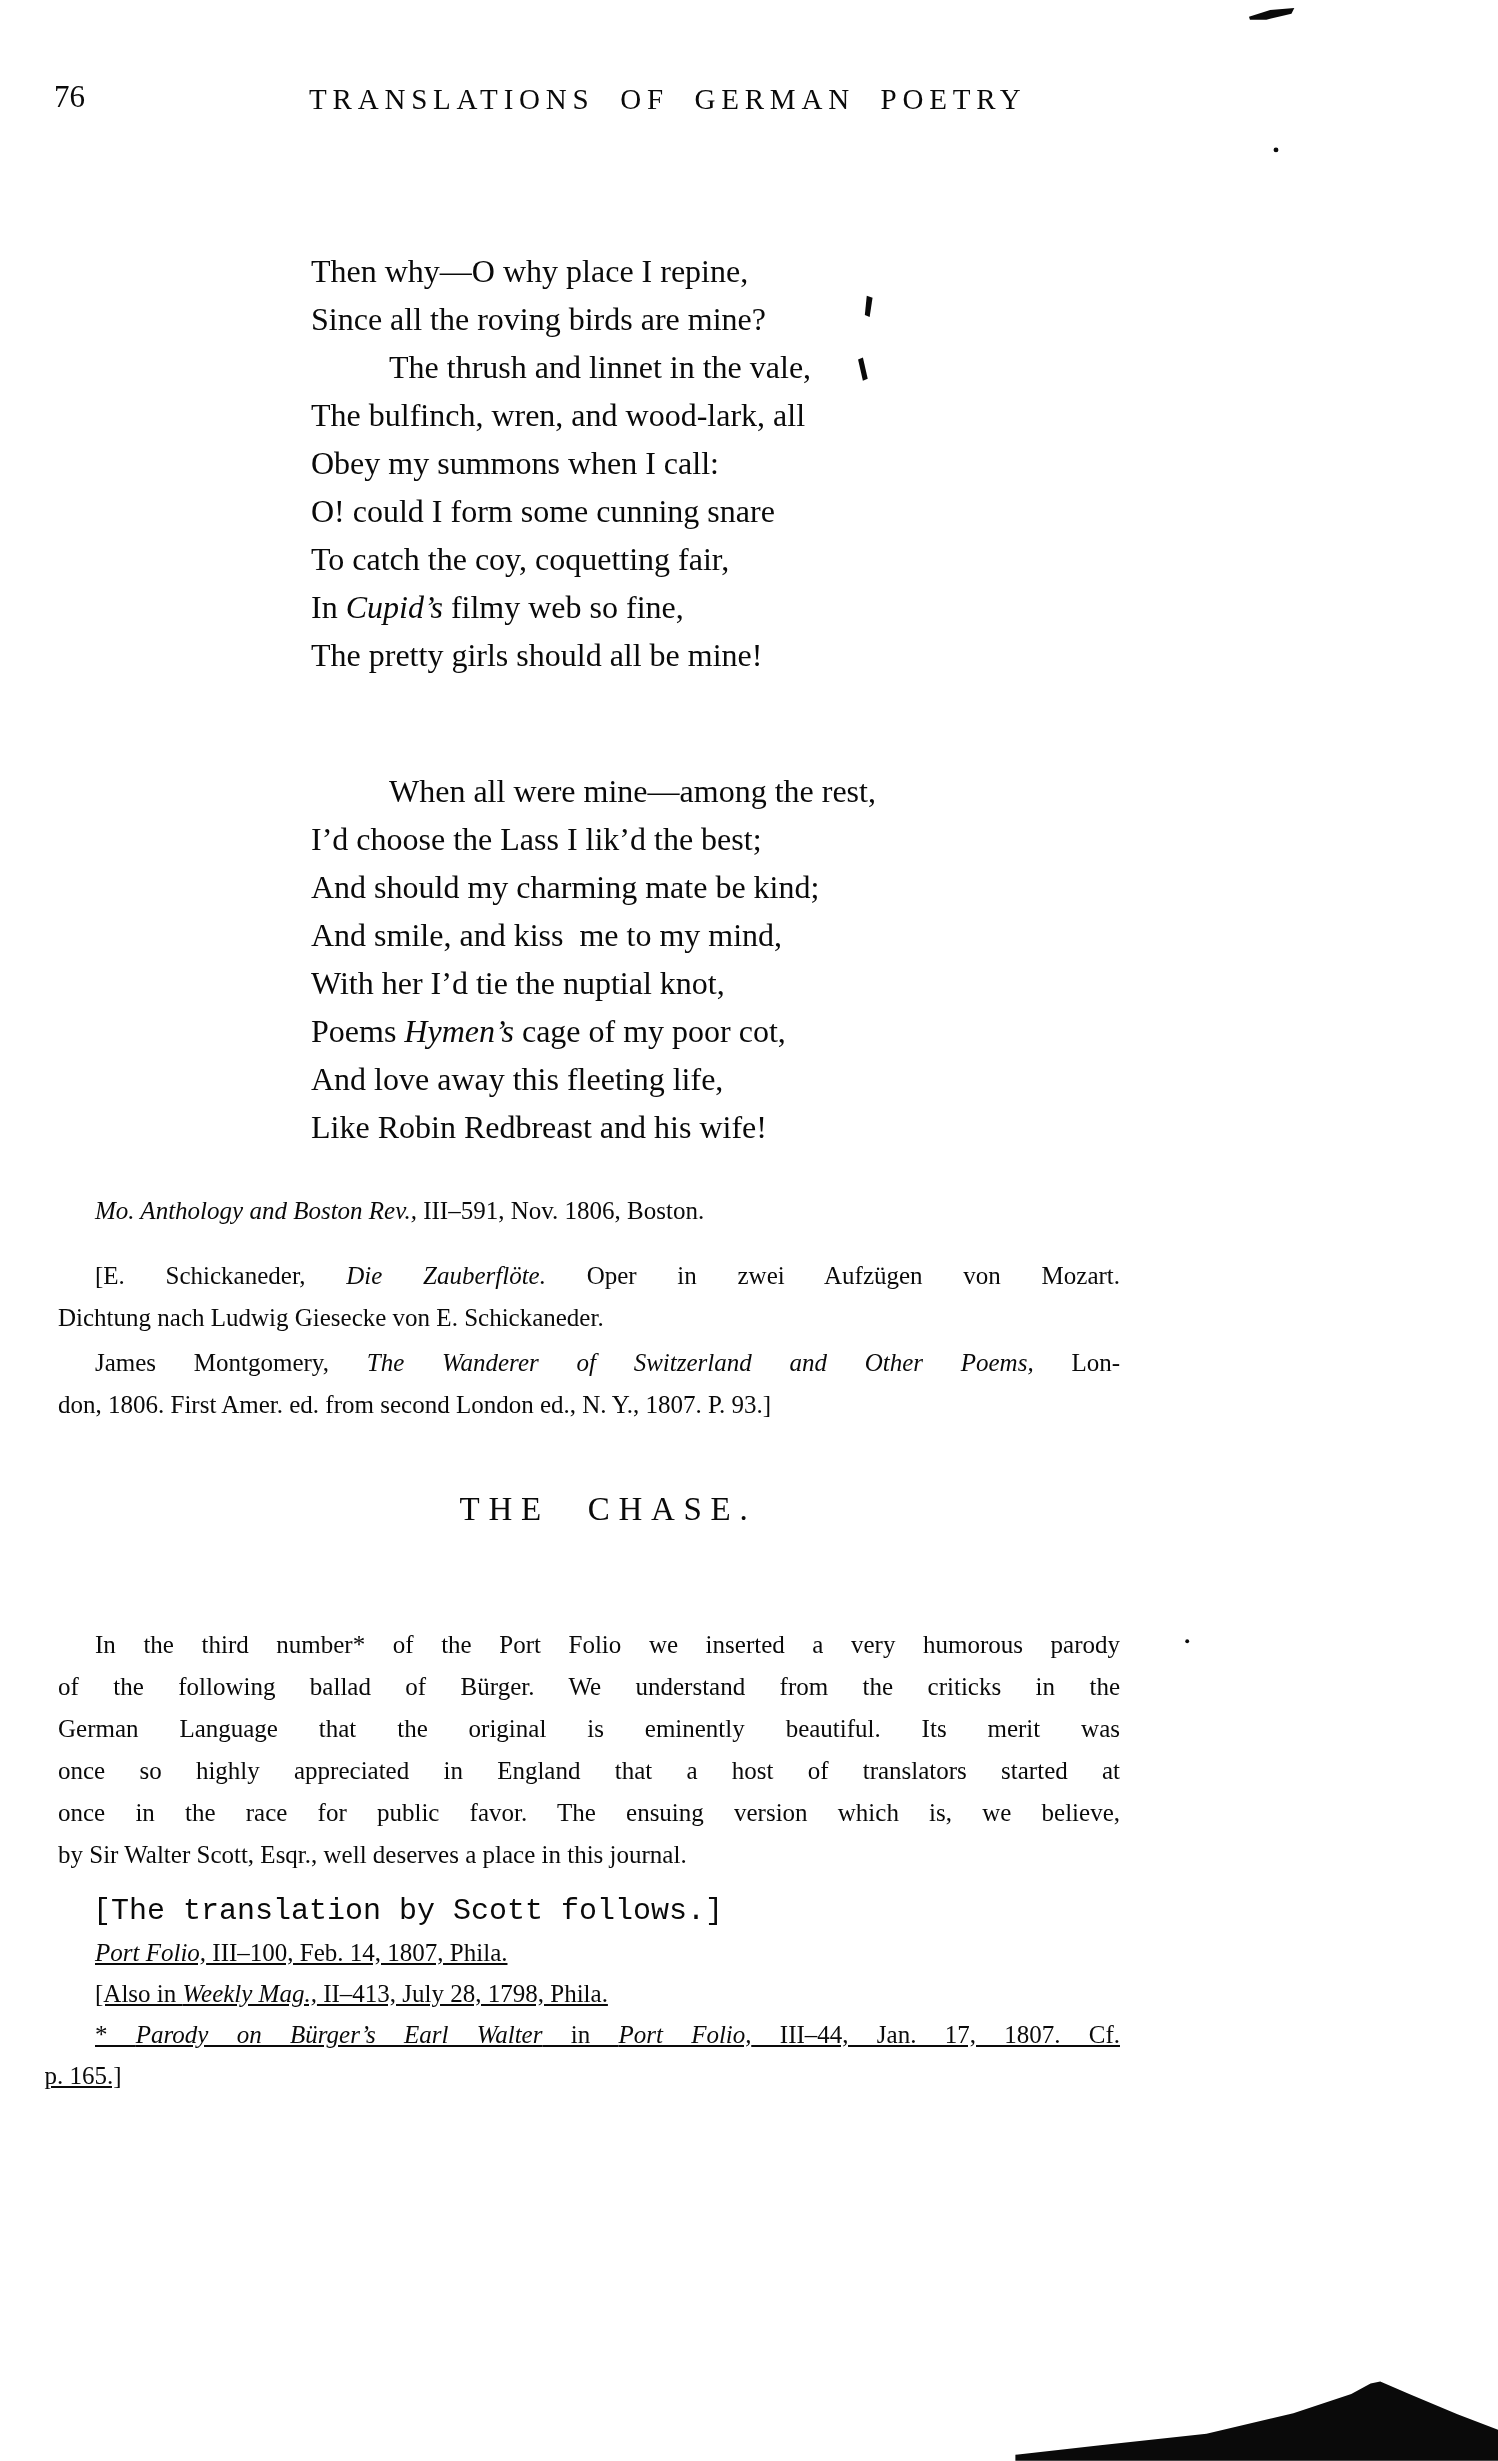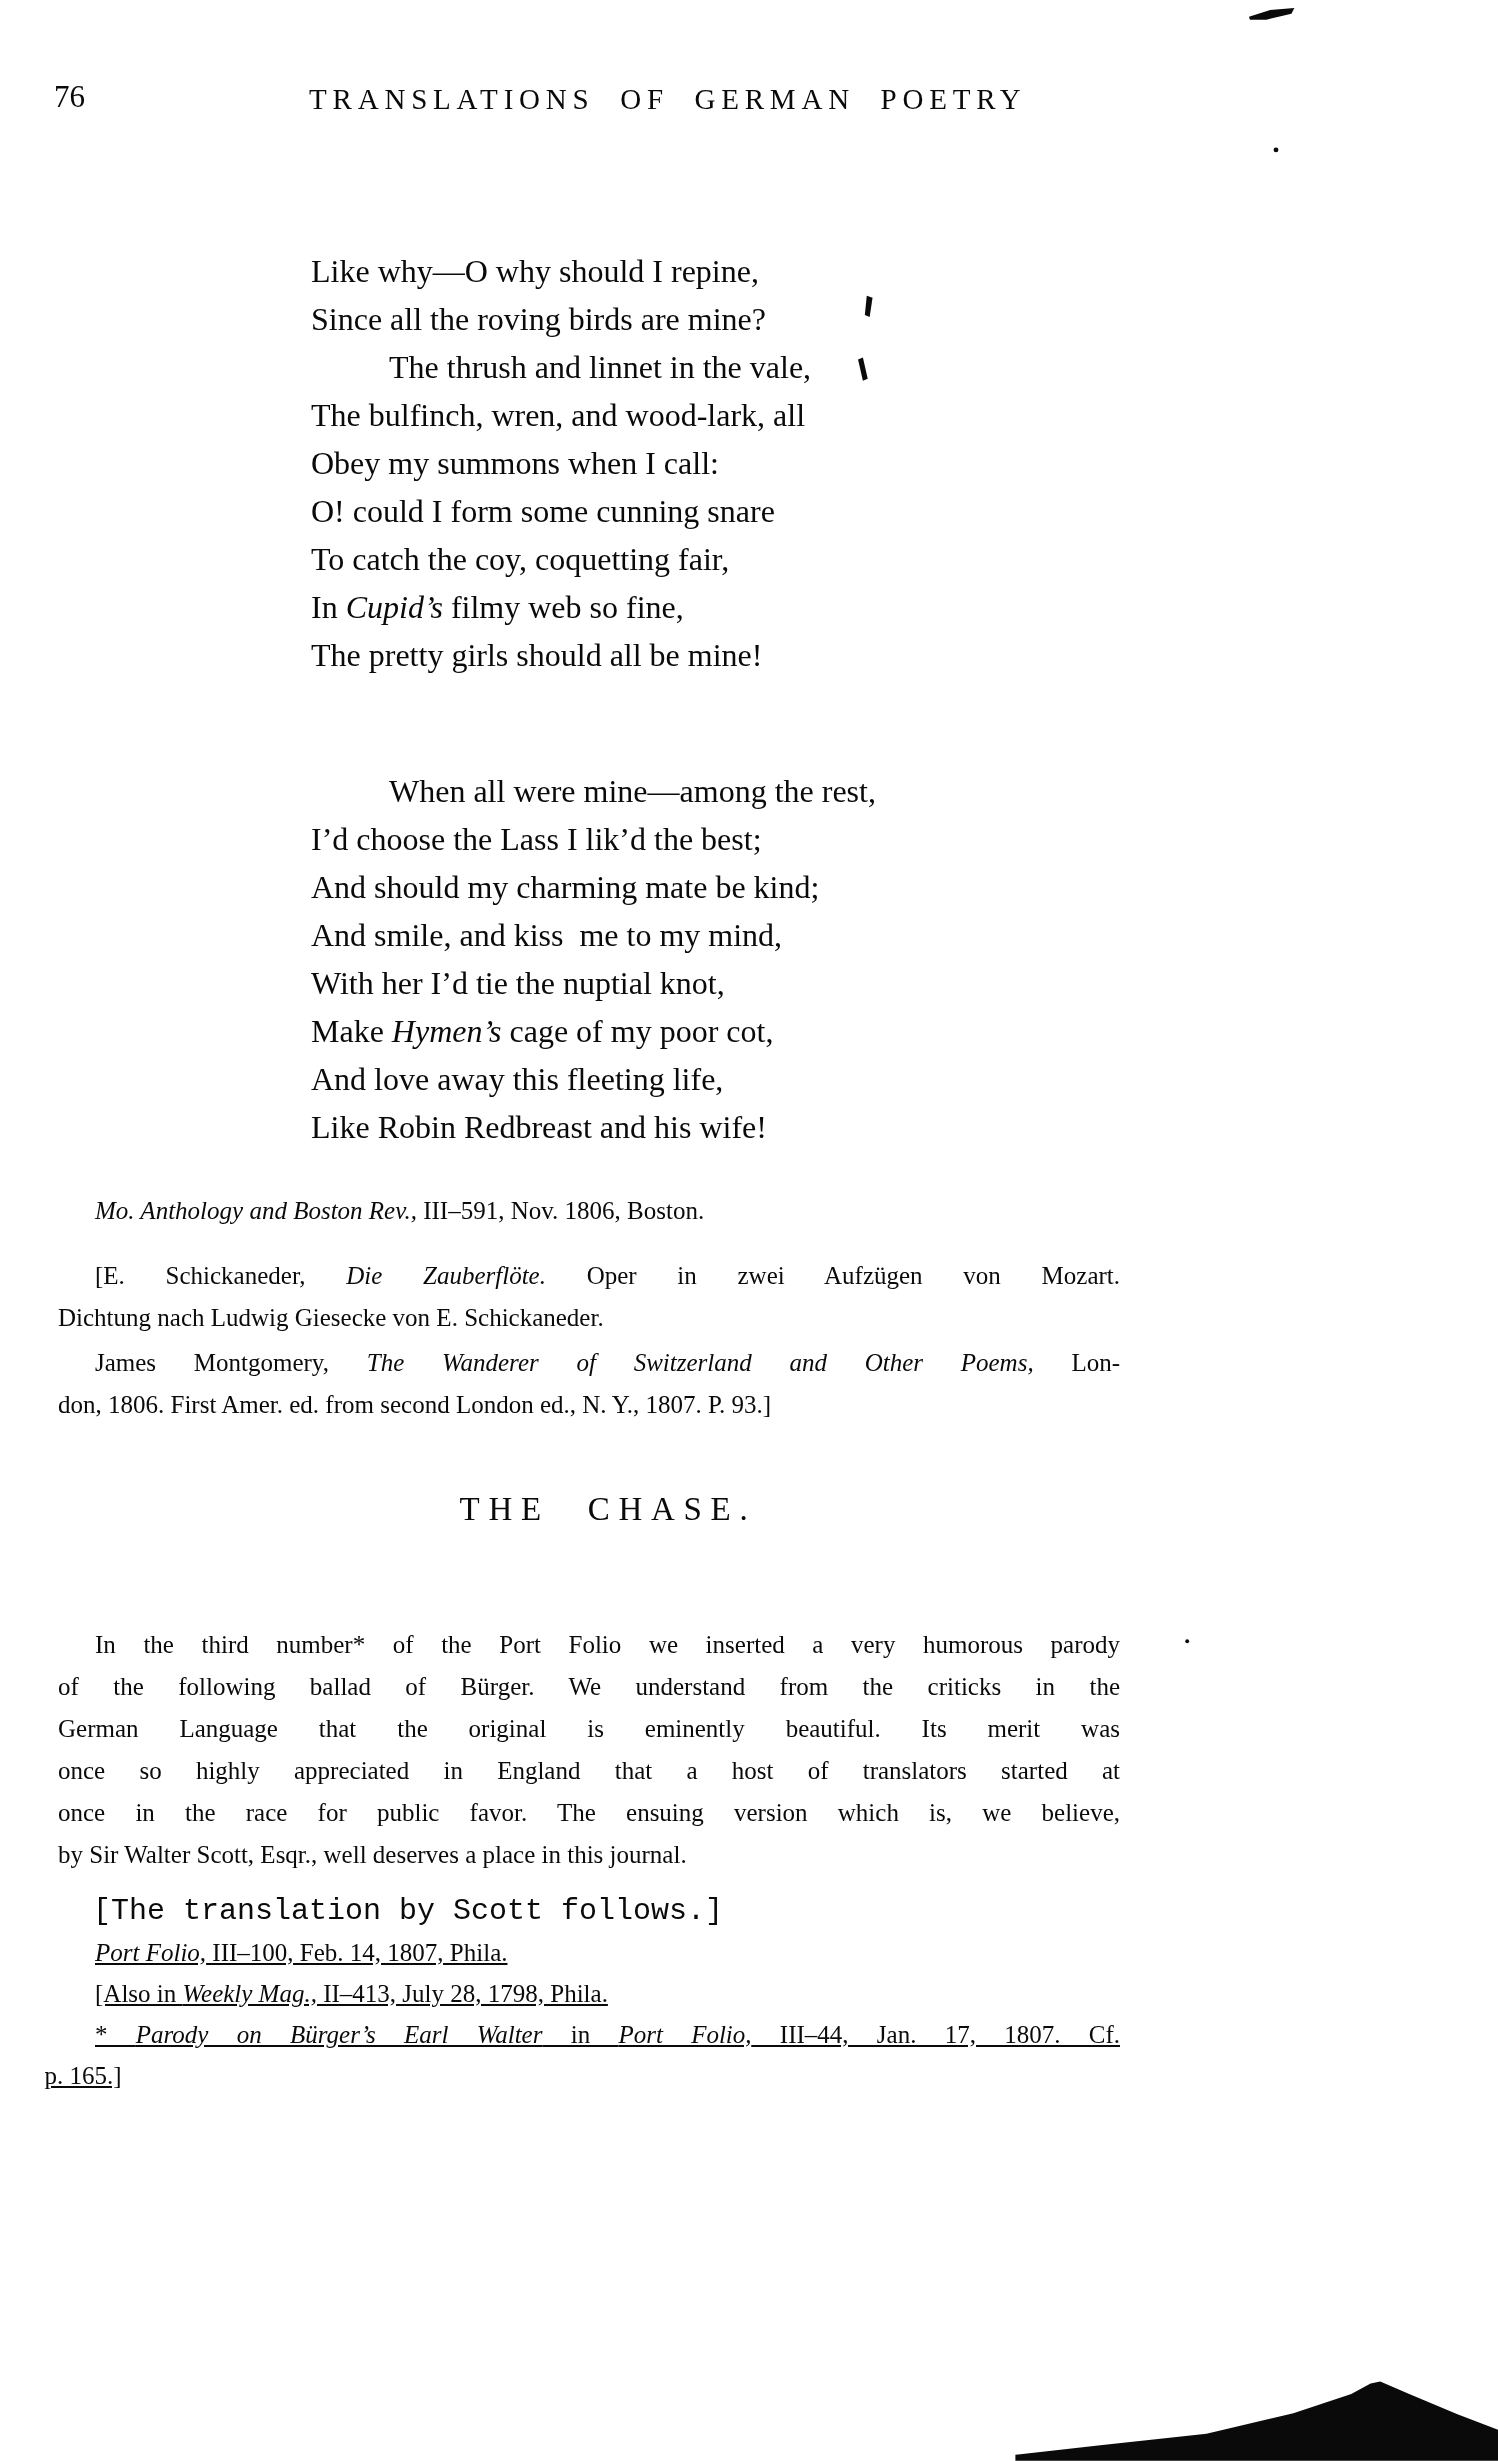--- a/index.html
+++ b/index.html
@@ -66,38 +66,38 @@
 </style>
 </head>
 <body>
 
 <div class="page">
 
   <div class="pageno">76</div>
   <div class="running-header">TRANSLATIONS OF GERMAN POETRY</div>
 
   <div class="poem stanza-1">
-      <div class="line"><span>Like why—O why should I repine,</span></div>
+      <div class="line"><span>Then why—O why place I repine,</span></div>
       <div class="line"><span>Since all the roving birds are mine?</span></div>
       <div class="line ind1"><span>The thrush and linnet in the vale,</span></div>
       <div class="line"><span>The bulfinch, wren, and wood-lark, all</span></div>
       <div class="line"><span>Obey my summons when I call:</span></div>
       <div class="line"><span>O! could I form some cunning snare</span></div>
       <div class="line"><span>To catch the coy, coquetting fair,</span></div>
       <div class="line"><span>In </span><i>Cupid’s</i><span> filmy web so fine,</span></div>
       <div class="line"><span>The pretty girls should all be mine!</span></div>
     </div>
 
   <div class="poem stanza-2">
       <div class="line ind1"><span>When all were mine—among the rest,</span></div>
       <div class="line"><span>I’d choose the Lass I lik’d the best;</span></div>
       <div class="line"><span>And should my charming mate be kind;</span></div>
       <div class="line"><span>And smile, and kiss  me to my mind,</span></div>
       <div class="line"><span>With her I’d tie the nuptial knot,</span></div>
-      <div class="line"><span>Make </span><i>Hymen’s</i><span> cage of my poor cot,</span></div>
+      <div class="line"><span>Poems </span><i>Hymen’s</i><span> cage of my poor cot,</span></div>
       <div class="line"><span>And love away this fleeting life,</span></div>
       <div class="line"><span>Like Robin Redbreast and his wife!</span></div>
     </div>
 
   <div class="cite cite-mo">
       <div class="line ind1"><i>Mo. Anthology and Boston Rev.,</i><span> III–591, Nov. 1806, Boston.</span></div>
     </div>
 
   <div class="cite cite-schickaneder">
       <div class="line ind1 just"><span>[E. Schickaneder, </span><i>Die Zauberflöte.</i><span>  Oper in zwei Aufzügen von Mozart.</span></div>

